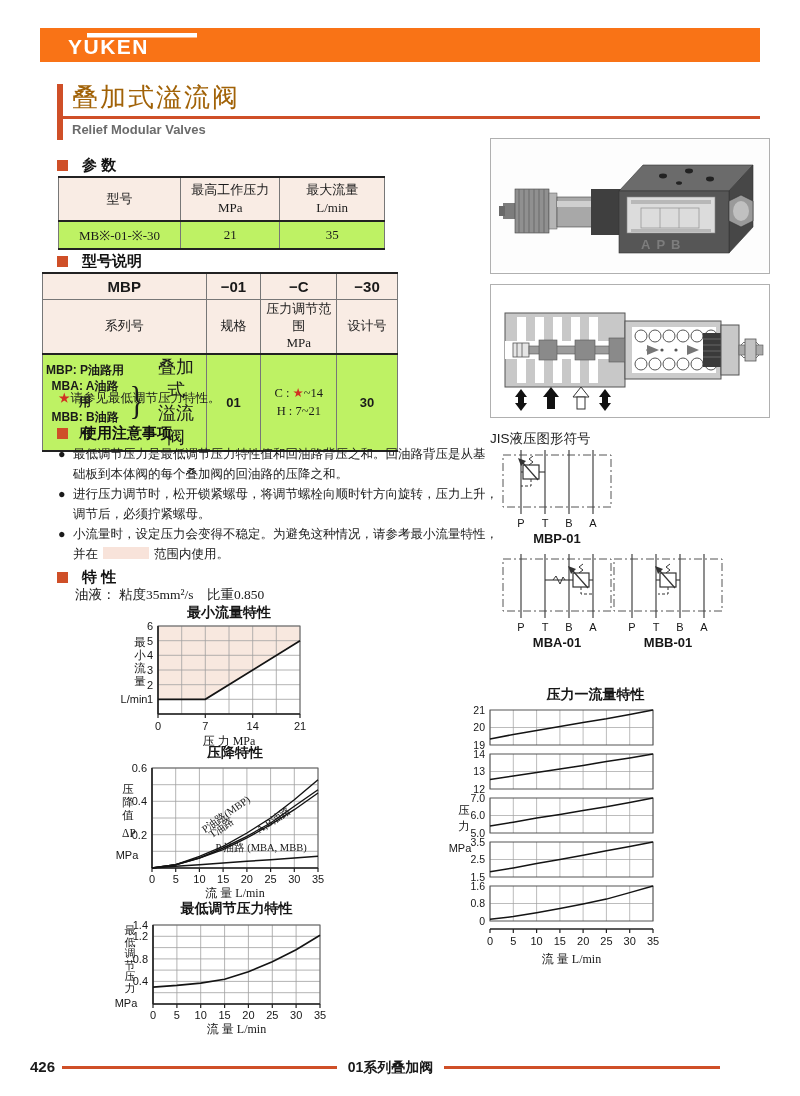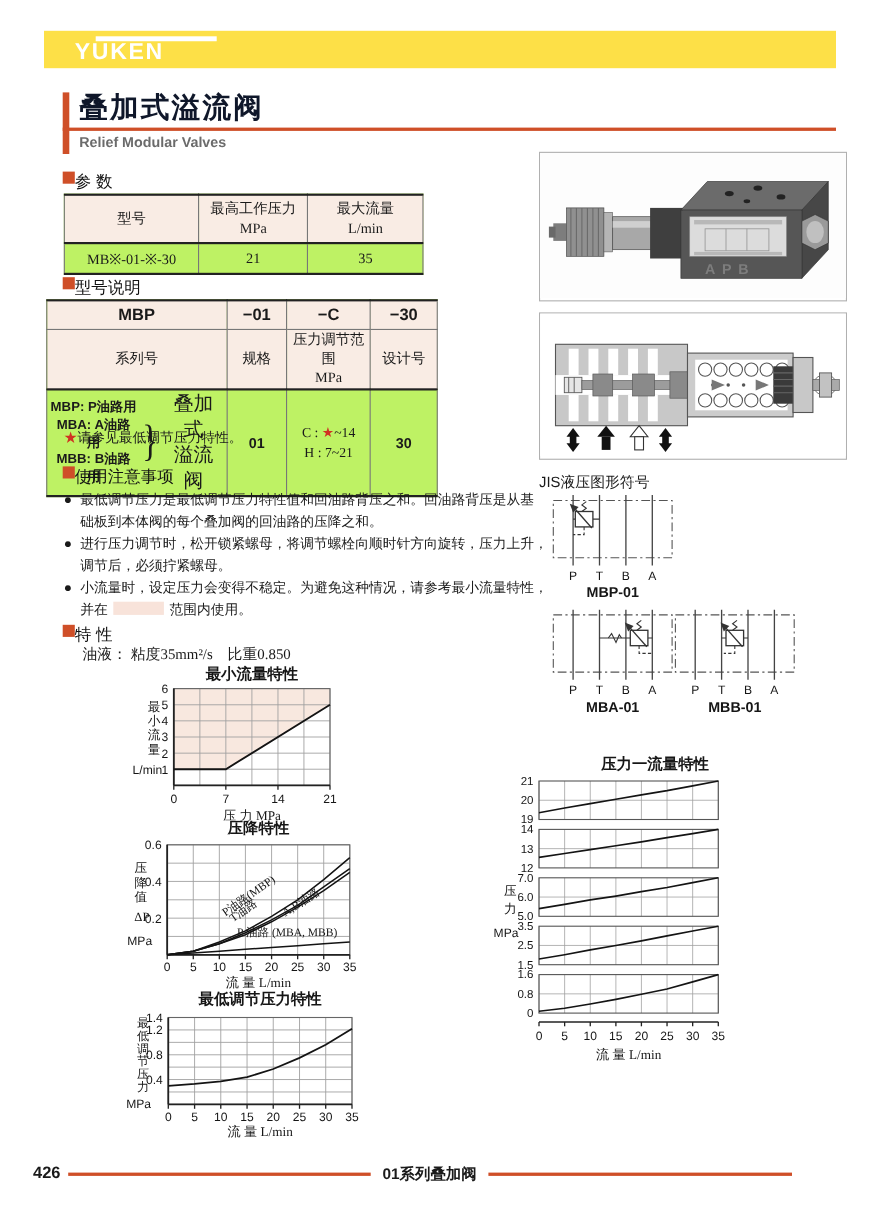--- a/index.html
+++ b/index.html
@@ -1,27 +1,27 @@
 <!DOCTYPE html>
 <html><head>
 <meta charset="utf-8">
 <style>
   html,body{margin:0;padding:0;background:#fff}
   .page{position:relative;width:800px;height:1096px;background:#fff;overflow:hidden;
         font-family:"Liberation Serif",serif;color:#1a1a1a}
   .abs{position:absolute}
-  .logo-bar{left:40px;top:28px;width:720px;height:34px;background:#fde047}
+  .logo-bar{left:40px;top:28px;width:720px;height:34px;background:#f97316}
   .title-bar{left:57px;top:84px;width:6px;height:56px;background:#cf4f28}
-  .page-title{left:72px;top:80px;font-family:"Liberation Sans",sans-serif;font-weight:bold;
-              font-size:26px;letter-spacing:2px;color:#0f172a}
+  .page-title{left:72px;top:80px;font-family:"Liberation Sans",sans-serif;font-weight:normal;
+              font-size:26px;letter-spacing:2px;color:#a16207}
   .title-rule{left:57px;top:116px;width:703px;height:3px;background:#cf4f28}
   .subtitle{left:72px;top:122px;font-family:"Liberation Sans",sans-serif;font-weight:bold;
             font-size:13px;color:#6b6b6b}
-  .sec-h{display:flex;align-items:flex-start;gap:0;font-family:"Liberation Sans",sans-serif;
-         font-weight:normal;font-size:15px;color:#111}
+  .sec-h{display:flex;align-items:center;gap:14px;font-family:"Liberation Sans",sans-serif;
+         font-weight:bold;font-size:15px;color:#111}
   .sec-h .sq{width:11px;height:11px;background:#cf4f28;flex:0 0 auto}
   table{border-collapse:collapse;background:#bef264}
   .t1{width:327px;font-size:13px;border-top:2px solid #222;border-bottom:2px solid #222}
   .t1 th,.t1 td{border:1px solid #777;text-align:center;padding:1px 4px}
   .t1 thead tr{background:#f9ece4;border-bottom:2px solid #222}
   .t1 th{font-weight:normal;height:40px;white-space:pre-line;line-height:1.35}
   .t1 td{height:24px}
   .t2{width:356px;font-size:12.5px;border-top:2px solid #222;border-bottom:2px solid #222}
   .t2 th,.t2 td{border:1px solid #777;text-align:center;padding:1px 3px}
   .t2 .hrow1{background:#f9ece4}

